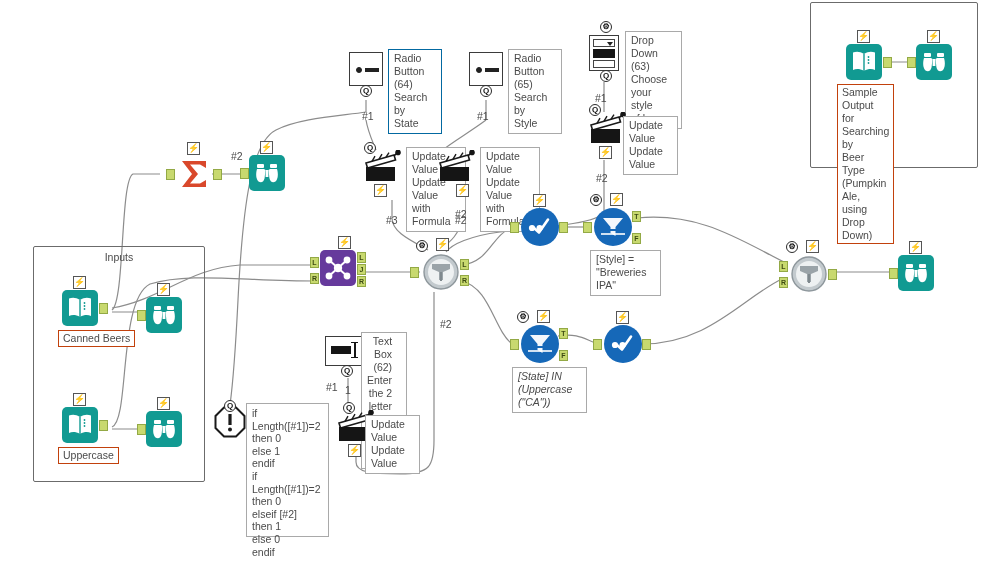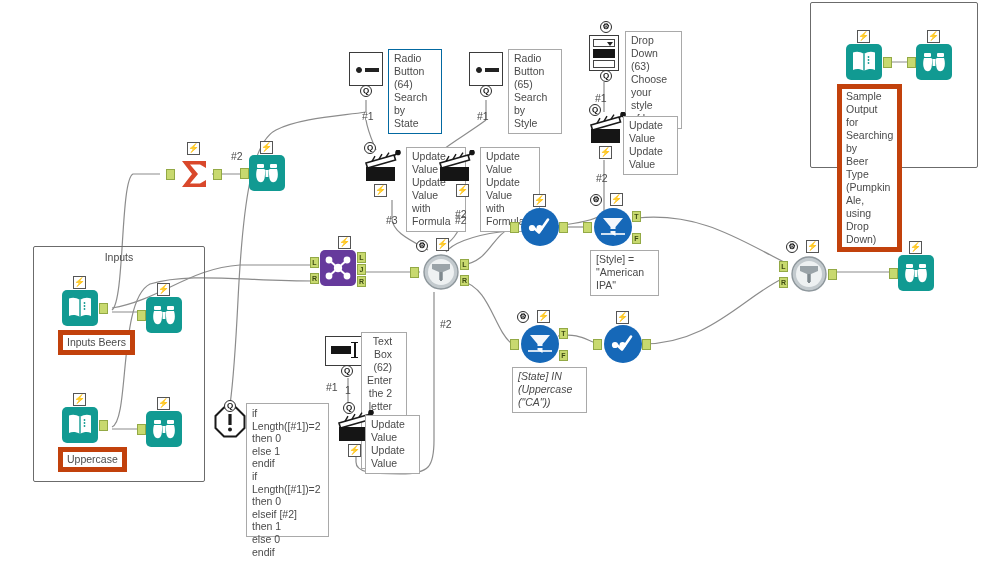--- a/index.html
+++ b/index.html
@@ -50,21 +50,21 @@
   
   .cmt {
     position:absolute; background:#ffffff; border:1px solid #a9a9a9;
     padding:2px 14px 3px 5px; font-size:10.5px; line-height:13px; color:#4a4a4a;
     white-space:pre-line;
   }
   .cmt.noborder { border:none; }
 
   
   .toolname {
-    position:absolute; background:#ffffff; border:5px solid #c2410c;
+    position:absolute; background:#ffffff; border:1px solid #c2410c;
     padding:1px 4px; font-size:10.5px; line-height:13px; color:#4a4a4a;
     white-space:nowrap;
   }
 
   
   .container { position:absolute; border:1.5px solid #6b6b6b; background:rgba(255,255,255,0.01);
                border-radius:2px; }
   .container-title { position:absolute; top:4px; left:0; width:100%; text-align:center;
                      font-size:10.5px; color:#4a4a4a; }
 
@@ -154,21 +154,21 @@
       <svg width="26" height="24" viewBox="0 0 26 24">
         <path d="M13,4 C9,1.2 5,1.2 2,2.6 L2,20 C5,18.6 9,18.6 13,21 Z" fill="#ffffff"></path>
         <path d="M13,4 C17,1.2 21,1.2 24,2.6 L24,20 C21,18.6 17,18.6 13,21 Z" fill="#ffffff"></path>
         <path d="M13,4 L13,21" stroke="#119a92" stroke-width="1.4"></path>
         <circle cx="17.5" cy="7" r="0.9" fill="#119a92"></circle>
         <circle cx="17.5" cy="10" r="0.9" fill="#119a92"></circle>
         <circle cx="17.5" cy="13" r="0.9" fill="#119a92"></circle>
       </svg>
     </div>
     <div class="anchor" style="left:37px; top:13px;"></div>
-    <div class="toolname" style="left:-4px; top:40px;">Inputs Beers</div>
+    <div class="toolname" style="left:-4px; top:40px;">Canned Beers</div>
   </div>
 
   <div class="node" style="left:146px; top:297px;">
     <div class="badge-lightning" style="left:11px; top:-14px;">⚡</div>
     <div class="tile teal">
       <svg width="24" height="22" viewBox="0 0 24 22">
         <rect x="2" y="2" width="7" height="4" rx="1" fill="#ffffff"></rect>
         <rect x="15" y="2" width="7" height="4" rx="1" fill="#ffffff"></rect>
         <path d="M2,7 C0.5,12 1,17 3.5,19.5 C6,21 9,20 9.6,16 L10.5,8 L9,7 Z" fill="#ffffff"></path>
         <path d="M22,7 C23.5,12 23,17 20.5,19.5 C18,21 15,20 14.4,16 L13.5,8 L15,7 Z" fill="#ffffff"></path>
@@ -377,21 +377,21 @@
       <svg width="28" height="26" viewBox="0 0 28 26">
         <path d="M4,4 L24,4 L16.5,13 L16.5,22 L11.5,19 L11.5,13 Z" fill="#ffffff" opacity="0.95"></path>
         <path d="M4,16 L24,16" stroke="#1668b8" stroke-width="2"></path>
         <path d="M2,20 L26,20" stroke="#ffffff" stroke-width="1.6"></path>
       </svg>
     </div>
     <div class="anchor" style="left:-11px; top:14px;"></div>
     <div class="anchor lbl" style="left:38px; top:3px;">T</div>
     <div class="anchor lbl" style="left:38px; top:25px;">F</div>
     <div class="cmt" style="left:-4px; top:42px;">[Style] =
-"American IPA"</div>
+"Breweries IPA"</div>
   </div>
 
   <div class="node" style="left:521px; top:325px;">
     <div class="badge-q" style="left:-4px; top:-14px;">⚙</div>
     <div class="badge-lightning" style="left:16px; top:-15px;">⚡</div>
     <div class="circ">
       <svg width="28" height="26" viewBox="0 0 28 26">
         <path d="M4,4 L24,4 L16.5,13 L16.5,22 L11.5,19 L11.5,13 Z" fill="#ffffff" opacity="0.95"></path>
         <path d="M4,16 L24,16" stroke="#1668b8" stroke-width="2"></path>
         <path d="M2,20 L26,20" stroke="#ffffff" stroke-width="1.6"></path>

